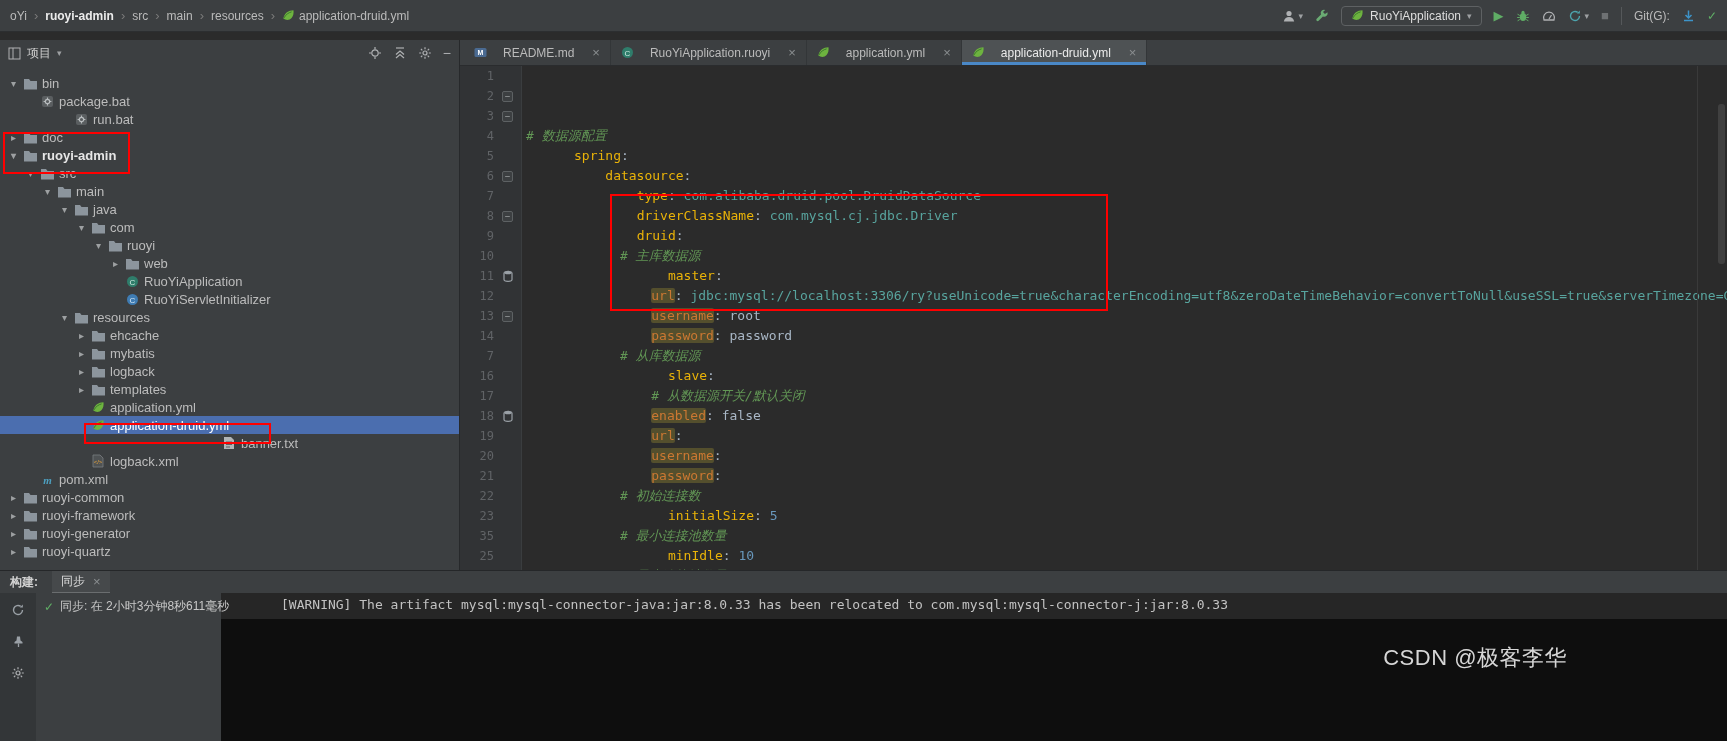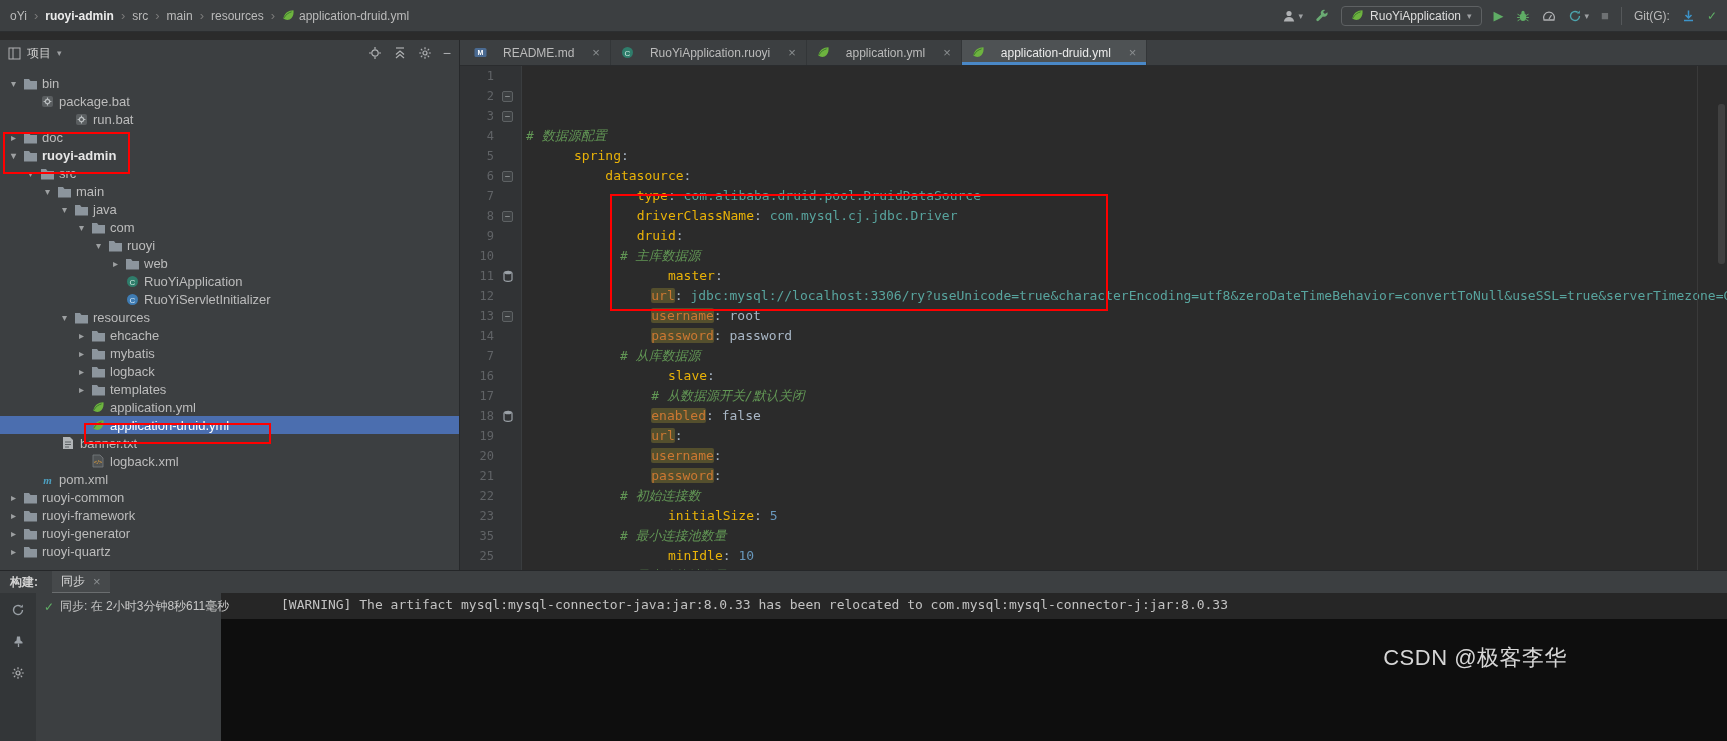--- a/index.html
+++ b/index.html
@@ -414,21 +414,21 @@
           <div class="tree-row sel" style="padding-left: 74px;">
             <span class="chev"></span>
             <span class="ticon">
               <svg width="13" height="13" viewBox="0 0 13 13">
                 <path d="M11.5 1.2C6.5 1.3 2.4 3.8 1.3 9.6c2.8 2 6.3 1.7 8.3-.6 1.8-2.1 2.2-5 1.9-7.8z" fill="#6db33f"></path>
                 <path d="M1.8 9.2C3.6 5.6 6.6 3.6 9.6 2.9" stroke="#38702c" stroke-width="0.9" fill="none"></path>
               </svg>
             </span>
             <span class="tlabel">application-druid.yml</span>
           </div>
-          <div class="tree-row" style="padding-left: 44px;">
+          <div class="tree-row" style="padding-left: 44px; justify-content: center;">
             <span class="chev"></span>
             <span class="ticon">
               <svg width="12" height="14" viewBox="0 0 12 14">
                 <path d="M1 1h7l3 3v9H1z" fill="#c6cacc" opacity="0.85"></path>
                 <path d="M3 6h6M3 8.5h6M3 11h4" stroke="#5b6062" stroke-width="1"></path>
               </svg>
             </span>
             <span class="tlabel">banner.txt</span>
           </div>
           <div class="tree-row" style="padding-left: 74px;">

